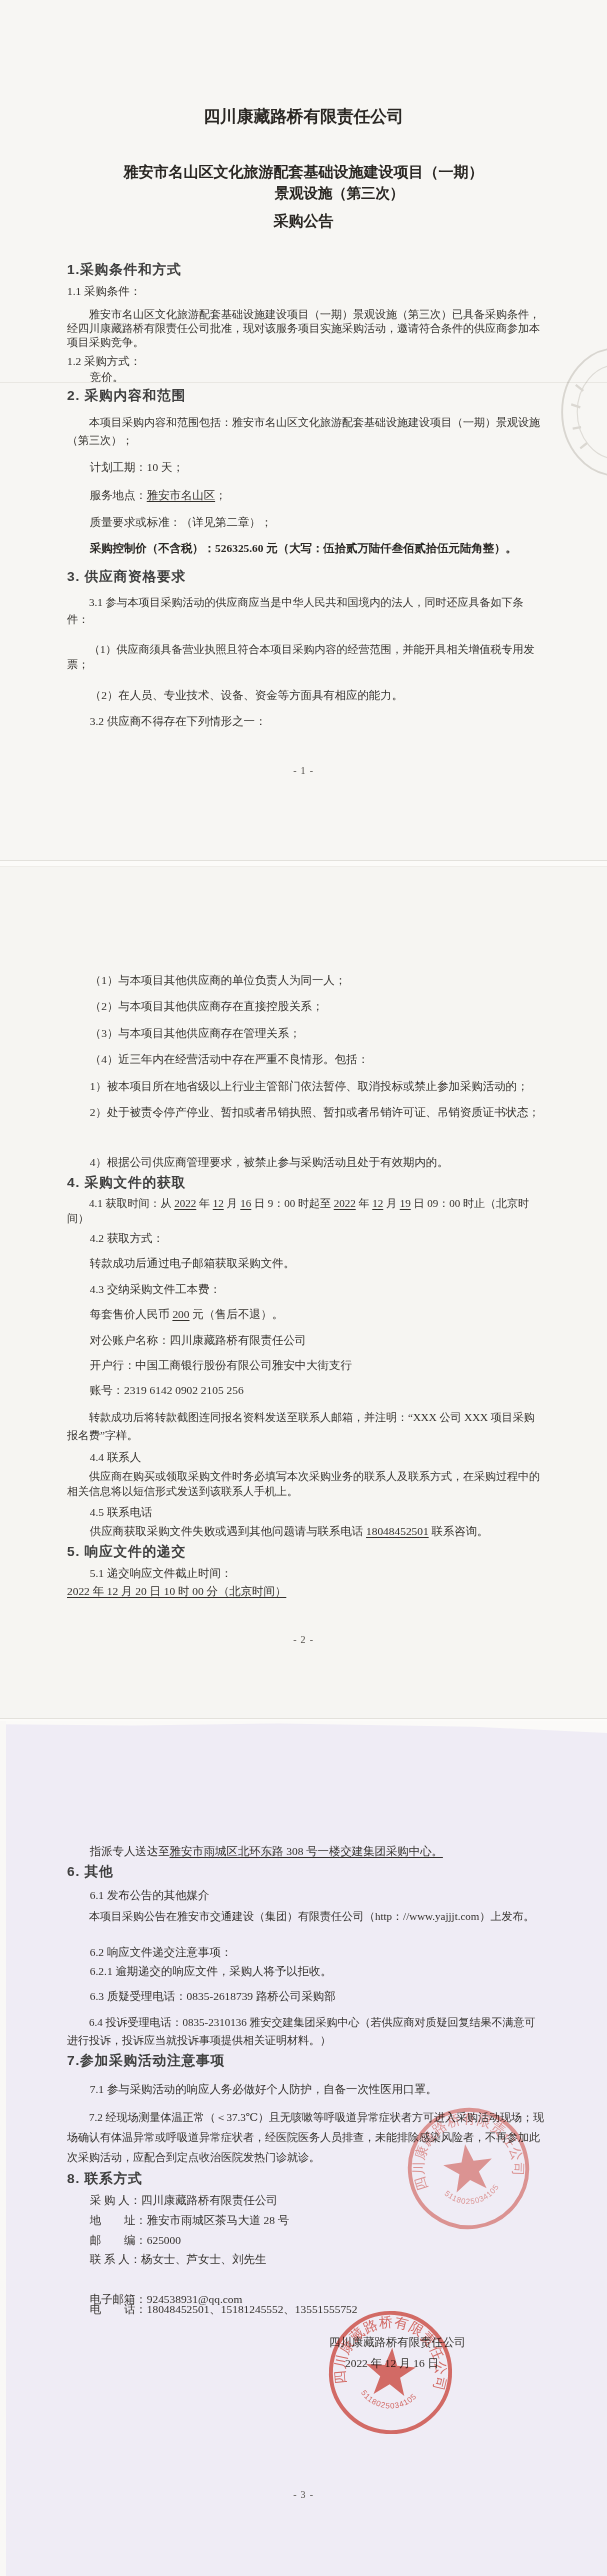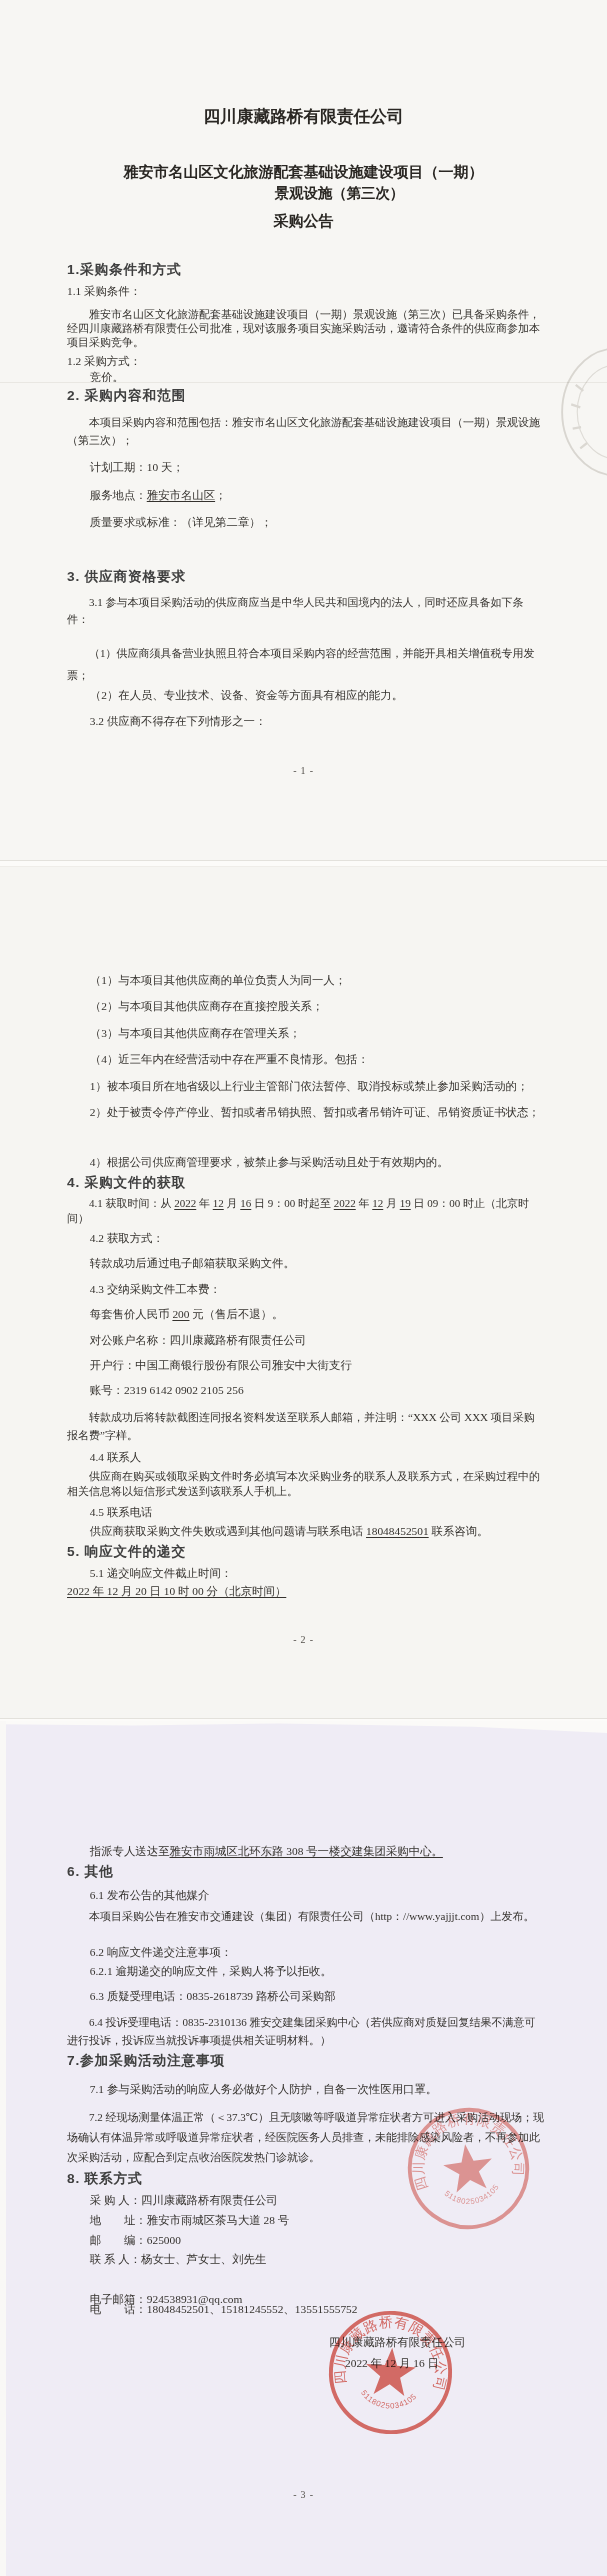--- a/index.html
+++ b/index.html
@@ -45,24 +45,25 @@
   <div class="line" style="top:354px;">1.2 采购方式：</div>
   <div class="line ind" style="top:370px;">竞价。</div>
 
   <div class="hairline" style="top:382px;"></div>
 
   <div class="hd" style="top:387px;">2. 采购内容和范围</div>
   <div class="para" style="top:413px;line-height:18px;">本项目采购内容和范围包括：雅安市名山区文化旅游配套基础设施建设项目（一期）景观设施（第三次）；</div>
   <div class="line ind" style="top:460px;">计划工期：10 天；</div>
   <div class="line ind" style="top:488px;"><span>服务地点：</span><span class="u">雅安市名山区</span><span>；</span></div>
   <div class="line ind" style="top:515px;">质量要求或标准：（详见第二章）；</div>
+  <div class="line ind bold" style="top:541px;">采购控制价（不含税）：526325.60 元（大写：伍拾贰万陆仟叁佰贰拾伍元陆角整）。</div>
 
   <div class="hd" style="top:568px;">3. 供应商资格要求</div>
   <div class="para" style="top:594px;line-height:16.7px;">3.1 参与本项目采购活动的供应商应当是中华人民共和国境内的法人，同时还应具备如下条件：</div>
-  <div class="para" style="top:642px;line-height:22px;">（1）供应商须具备营业执照且符合本项目采购内容的经营范围，并能开具相关增值税专用发票；</div>
+  <div class="para" style="top:642px;line-height:15px;">（1）供应商须具备营业执照且符合本项目采购内容的经营范围，并能开具相关增值税专用发票；</div>
   <div class="line ind" style="top:688px;">（2）在人员、专业技术、设备、资金等方面具有相应的能力。</div>
   <div class="line ind" style="top:714px;">3.2 供应商不得存在下列情形之一：</div>
 
   <div class="footer" style="top:765px;">- 1 -</div>
 
   <div class="seal" style="top:345px;right:-61px;width:121px;height:137px;opacity:.5;">
     <svg width="121" height="137" viewBox="0 0 160 180">
       <ellipse cx="92" cy="88" rx="72" ry="84" fill="none" stroke="#c2beb8" stroke-width="2.5"></ellipse>
       <ellipse cx="92" cy="88" rx="52" ry="62" fill="none" stroke="#cdc9c3" stroke-width="1.5"></ellipse>
       <path d="M 38,52 l 10,8 M 32,78 l 12,4 M 34,110 l 11,-2 M 44,136 l 9,-7" stroke="#c6c2bc" stroke-width="3" fill="none"></path>

